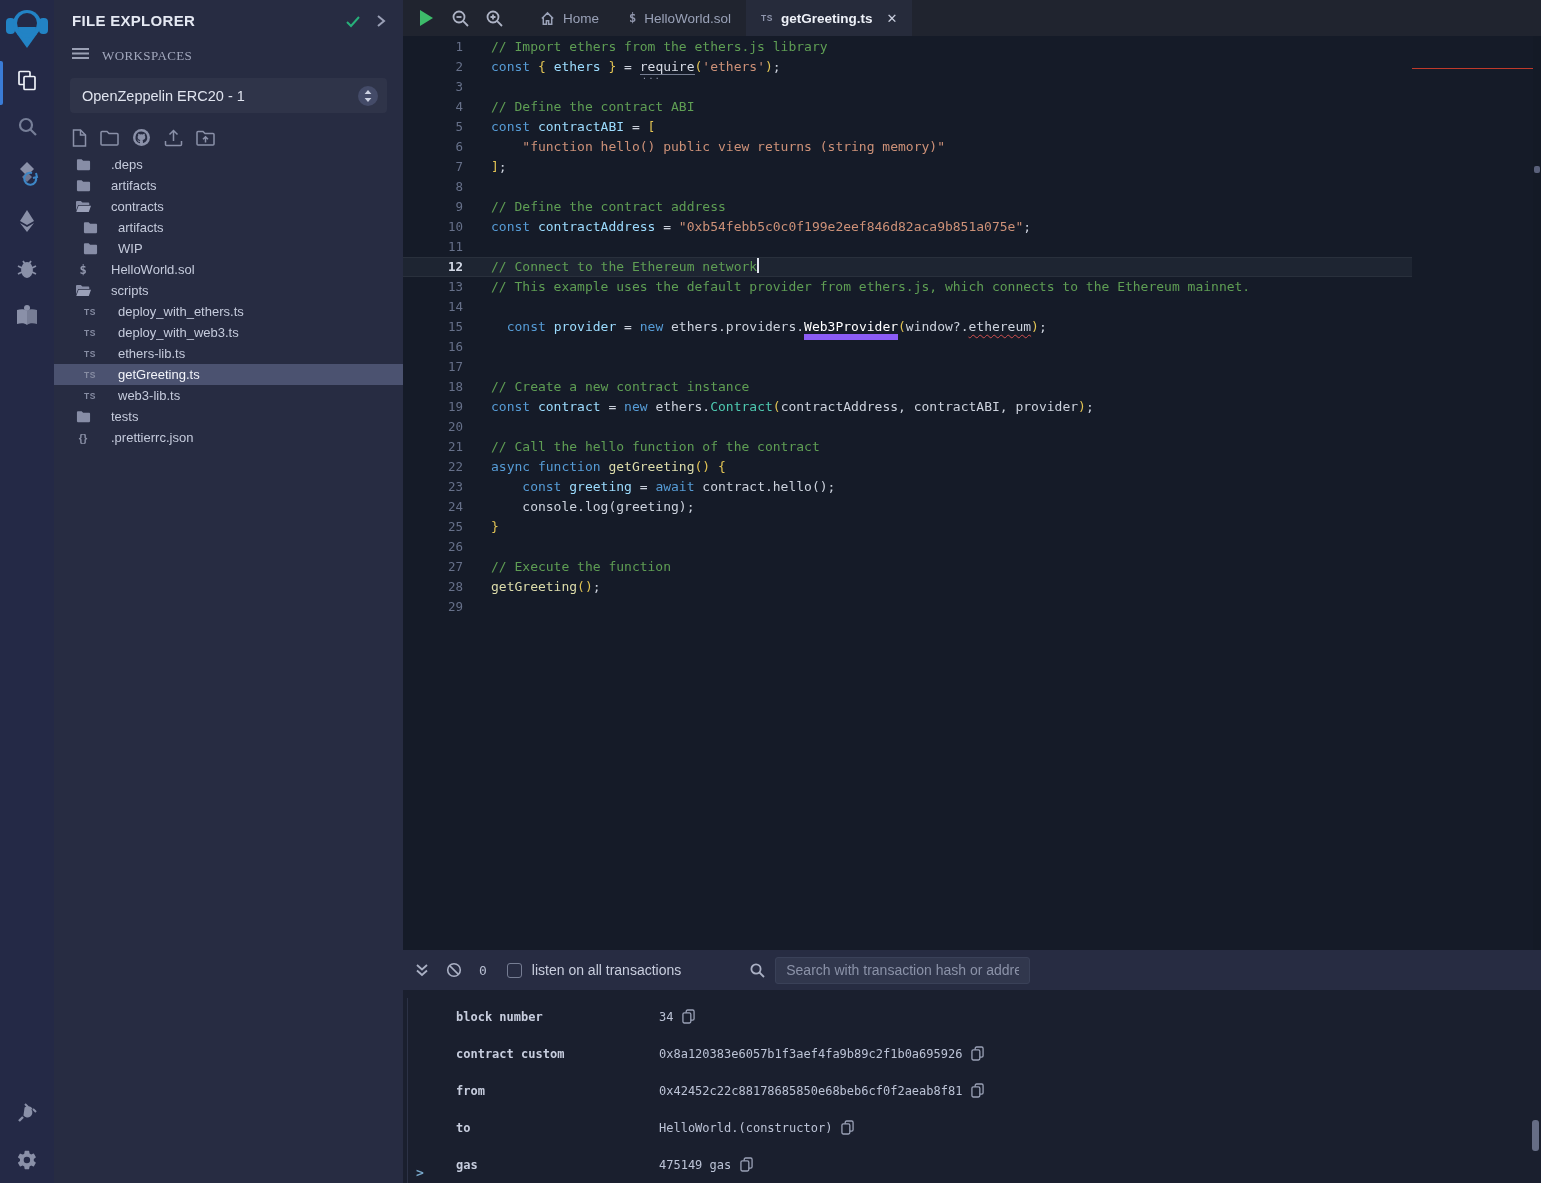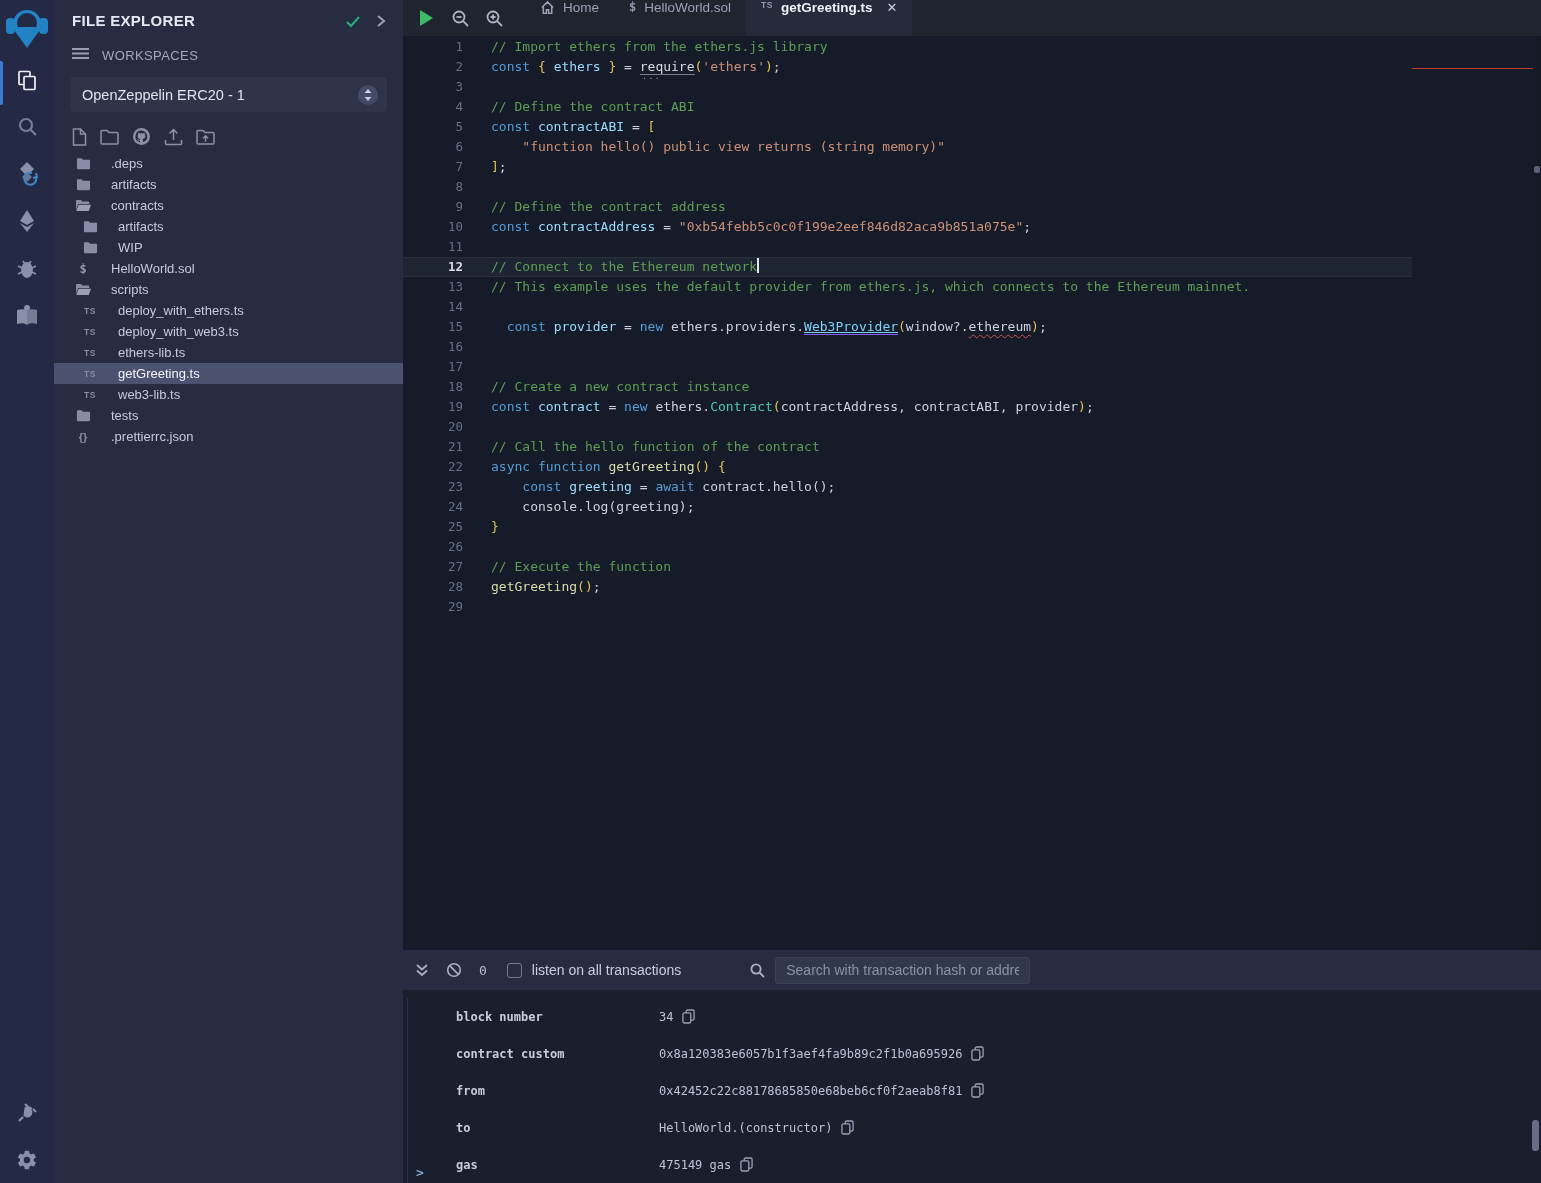--- a/index.html
+++ b/index.html
@@ -13,21 +13,21 @@
   .rail-btn svg { display:block; }
   .rail-btn.active { color:#eef1f8; }
   #rail-indicator { position:absolute; left:0; top:61px; width:3px; height:44px; background:#3a7bd5; border-radius:0 2px 2px 0; }
   .rail-bottom { margin-top:auto; }
 
   
   #sidepanel { width:349px; background:#272c42; flex:none; display:flex; flex-direction:column; color:#c5cbdc; }
   .sp-header { display:flex; align-items:center; padding:12px 16px 10px 18px; }
   .sp-title { flex:1; font-size:15px; font-weight:700; letter-spacing:.3px; color:#e4e8f2; }
   .sp-header .hicon { margin-left:14px; display:flex; }
-  .ws-row { display:flex; align-items:center; gap:13px; padding:8px 18px 2px 18px; color:#a2a8bd; font-size:13px; letter-spacing:.4px; }
+  .ws-row { display:flex; align-items:center; gap:13px; padding:8px 18px 2px 18px; color:#a2a8bd; font-size:13px; letter-spacing:.4px;font-family:Liberation Serif, serif; }
   .ws-select { margin:12px 16px 6px 16px; height:35px; background:#2f3449; border-radius:4px; display:flex; align-items:center; padding:0 9px 0 12px; font-size:14.5px; color:#e0e4ef; }
   .ws-select .ws-label { flex:1; }
   .stepper { width:20px; height:20px; border-radius:50%; background:#444b68; display:flex; align-items:center; justify-content:center; }
   .fe-toolbar { display:flex; align-items:center; gap:13px; padding:9px 18px 7px 18px; color:#8b91a9; }
   .fe-toolbar svg { display:block; }
 
   
   #tree { font-size:13px; }
   .tree-row { height:21px; display:flex; align-items:center; gap:20px; color:#c5cbdc; cursor:default; }
   .tree-row.selected { background:#4b5270; color:#f2f4fa; }
@@ -36,36 +36,36 @@
   .json-badge { font-size:11px; font-weight:700; color:#878da3; }
   .sol-badge { font-size:12px; font-weight:700; color:#9298ae; font-family:"DejaVu Sans Mono",monospace; }
 
   
   #main { flex:1; min-width:0; display:flex; flex-direction:column; }
 
   
   #tabbar { height:36px; background:#20242f; display:flex; align-items:stretch; flex:none; }
   .bar-btn { width:34px; display:flex; align-items:center; justify-content:center; color:#aeb4c6; }
   .bar-btn.play { margin-left:6px; }
-  .tab { display:flex; align-items:flex-start; gap:8px; padding:0 15px; font-size:13.5px; color:#9aa2b8; }
+  .tab { display:flex; align-items:center; gap:8px; padding:0 15px; font-size:13.5px; color:#9aa2b8; }
   .tab .ts-badge { color:#8f96ad; }
   .tab.active { background:#262b3b; color:#eef1f8; font-weight:700; }
   .tab .close { margin-left:6px; color:#c9cede; font-size:13px; font-weight:400; }
 
   
   #editor { flex:1; position:relative; background:#151b28; font-family:"DejaVu Sans Mono", monospace; font-size:13px; overflow:hidden; padding-top:1px; }
   .code-line { display:flex; height:20px; line-height:20px; width:1009px; }
   .lnum { width:60px; text-align:right; color:#667089; flex:none; font-size:12.5px; }
   .lbody { margin-left:28px; white-space:pre; }
   .code-line.current { background:rgba(190,200,225,.06); box-shadow:inset 0 1px 0 rgba(255,255,255,.05), inset 0 -1px 0 rgba(255,255,255,.05); }
   .code-line.current .lnum { color:#d5dbe8; font-weight:700; }
   .tk{color:#569cd6} .tc{color:#5f9e54} .ts2{color:#cd9178} .tv{color:#9cdcfe}
   .tp{color:#ccd2dd} .tt{color:#4ec9b0} .tb{color:#e2c454} .tf{color:#dcdcaa}
   .te{color:#ccd2dd; text-decoration:underline wavy #d14f4f 1px; text-underline-offset:3px;}
-  .tu{color:#7dd3fc; border-bottom:1px solid #8b5cf6;text-decoration:underline;}
+  .tu{color:#ffffff; border-bottom:6px solid #8b5cf6;}
   .th{color:#d8dce6; border-bottom:1px solid #767e92; position:relative;}
   .th::after{content:"..."; position:absolute; left:2px; top:7px; font-size:9px; color:#8f96ab; letter-spacing:1px;}
   .cursor{display:inline-block; width:1.5px; height:15px; background:#e2e6ee; vertical-align:-2px;}
 
   
   #minimap { position:absolute; left:1009px; top:1px; width:121px; overflow:hidden; }
   .mini-row { height:1.5px; margin-bottom:.7px; white-space:nowrap; overflow:hidden; }
   .mini-row.err { background:#bf3a2b; }
   #v-scroll { position:absolute; right:0; top:0; width:8px; height:100%; background:rgba(20,26,36,.5); }
   #v-thumb { position:absolute; right:1px; top:130px; width:6px; height:7px; background:#59607a; border-radius:2px; }

